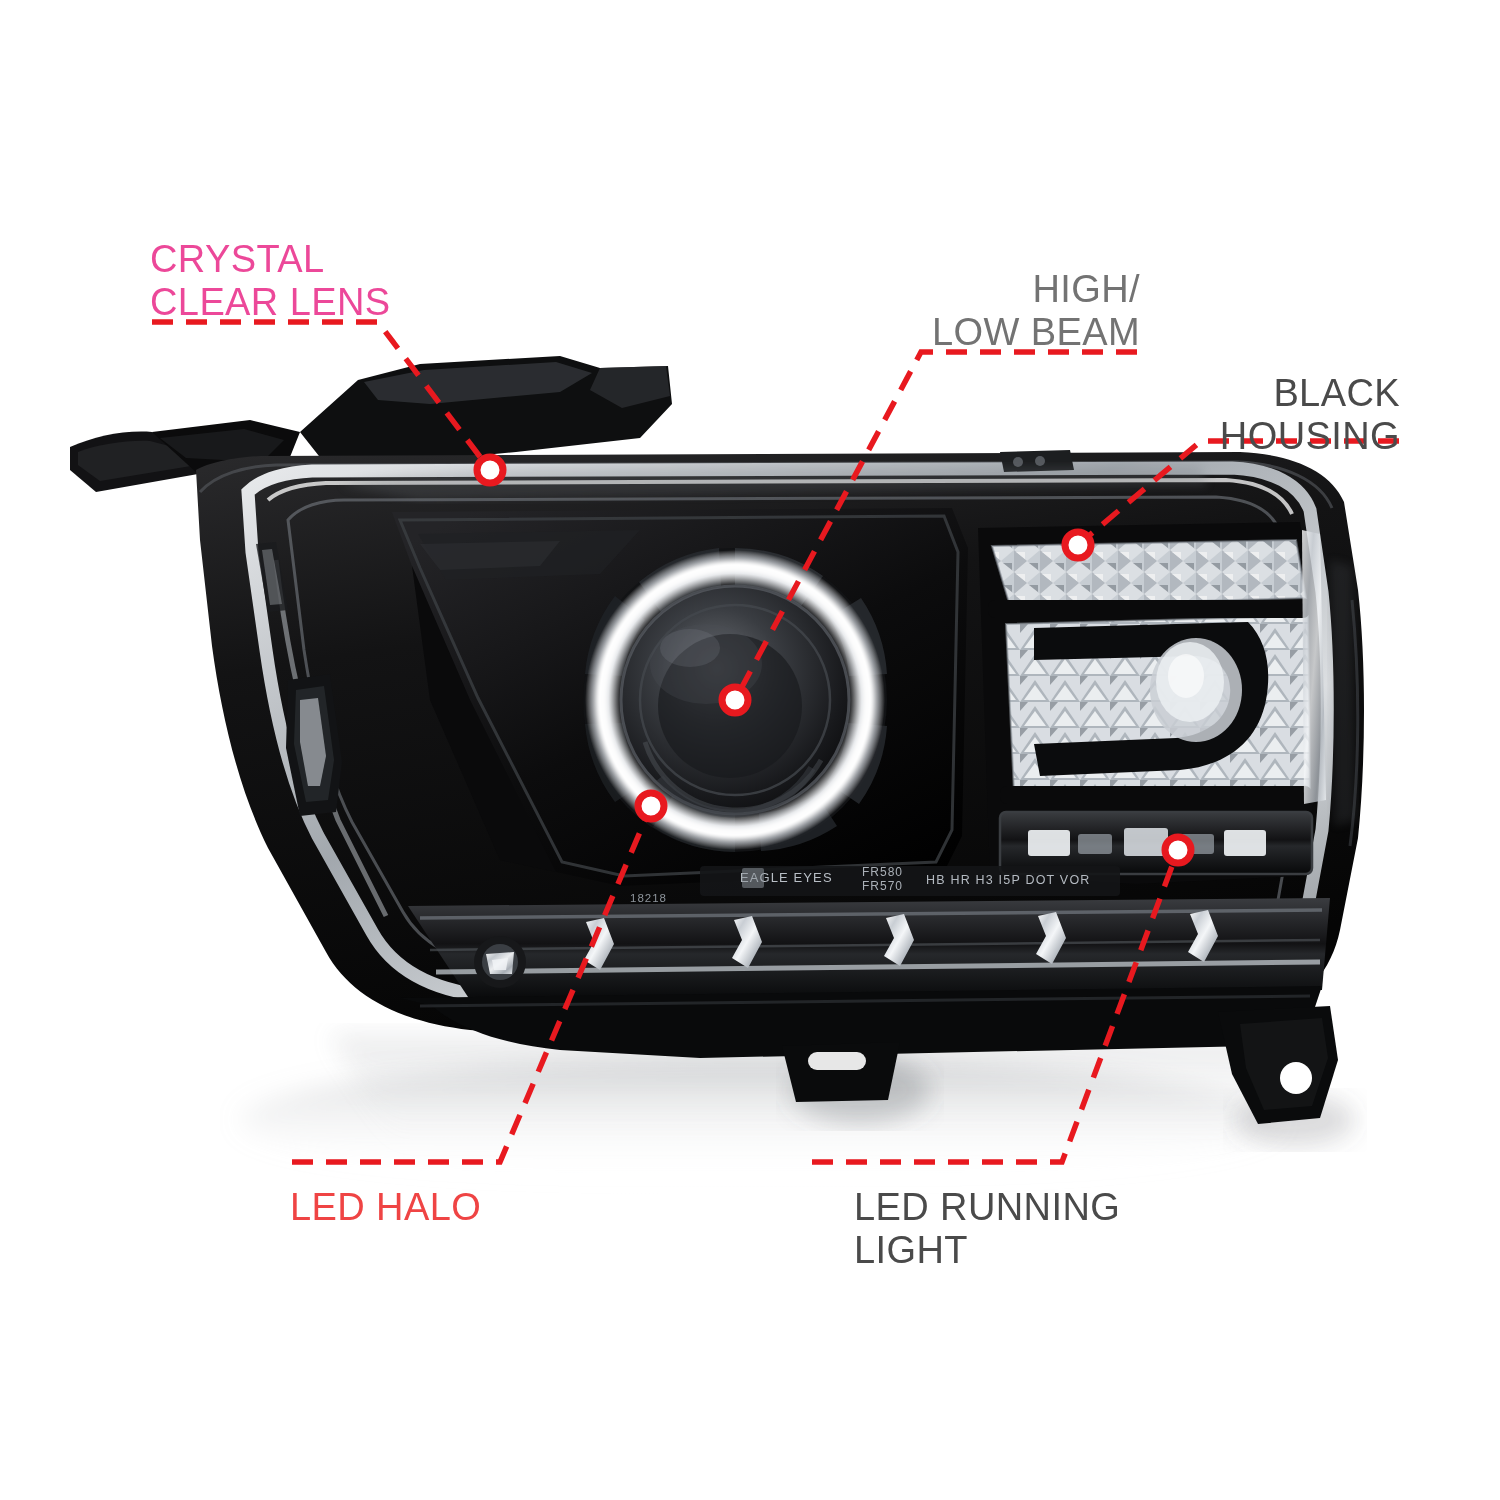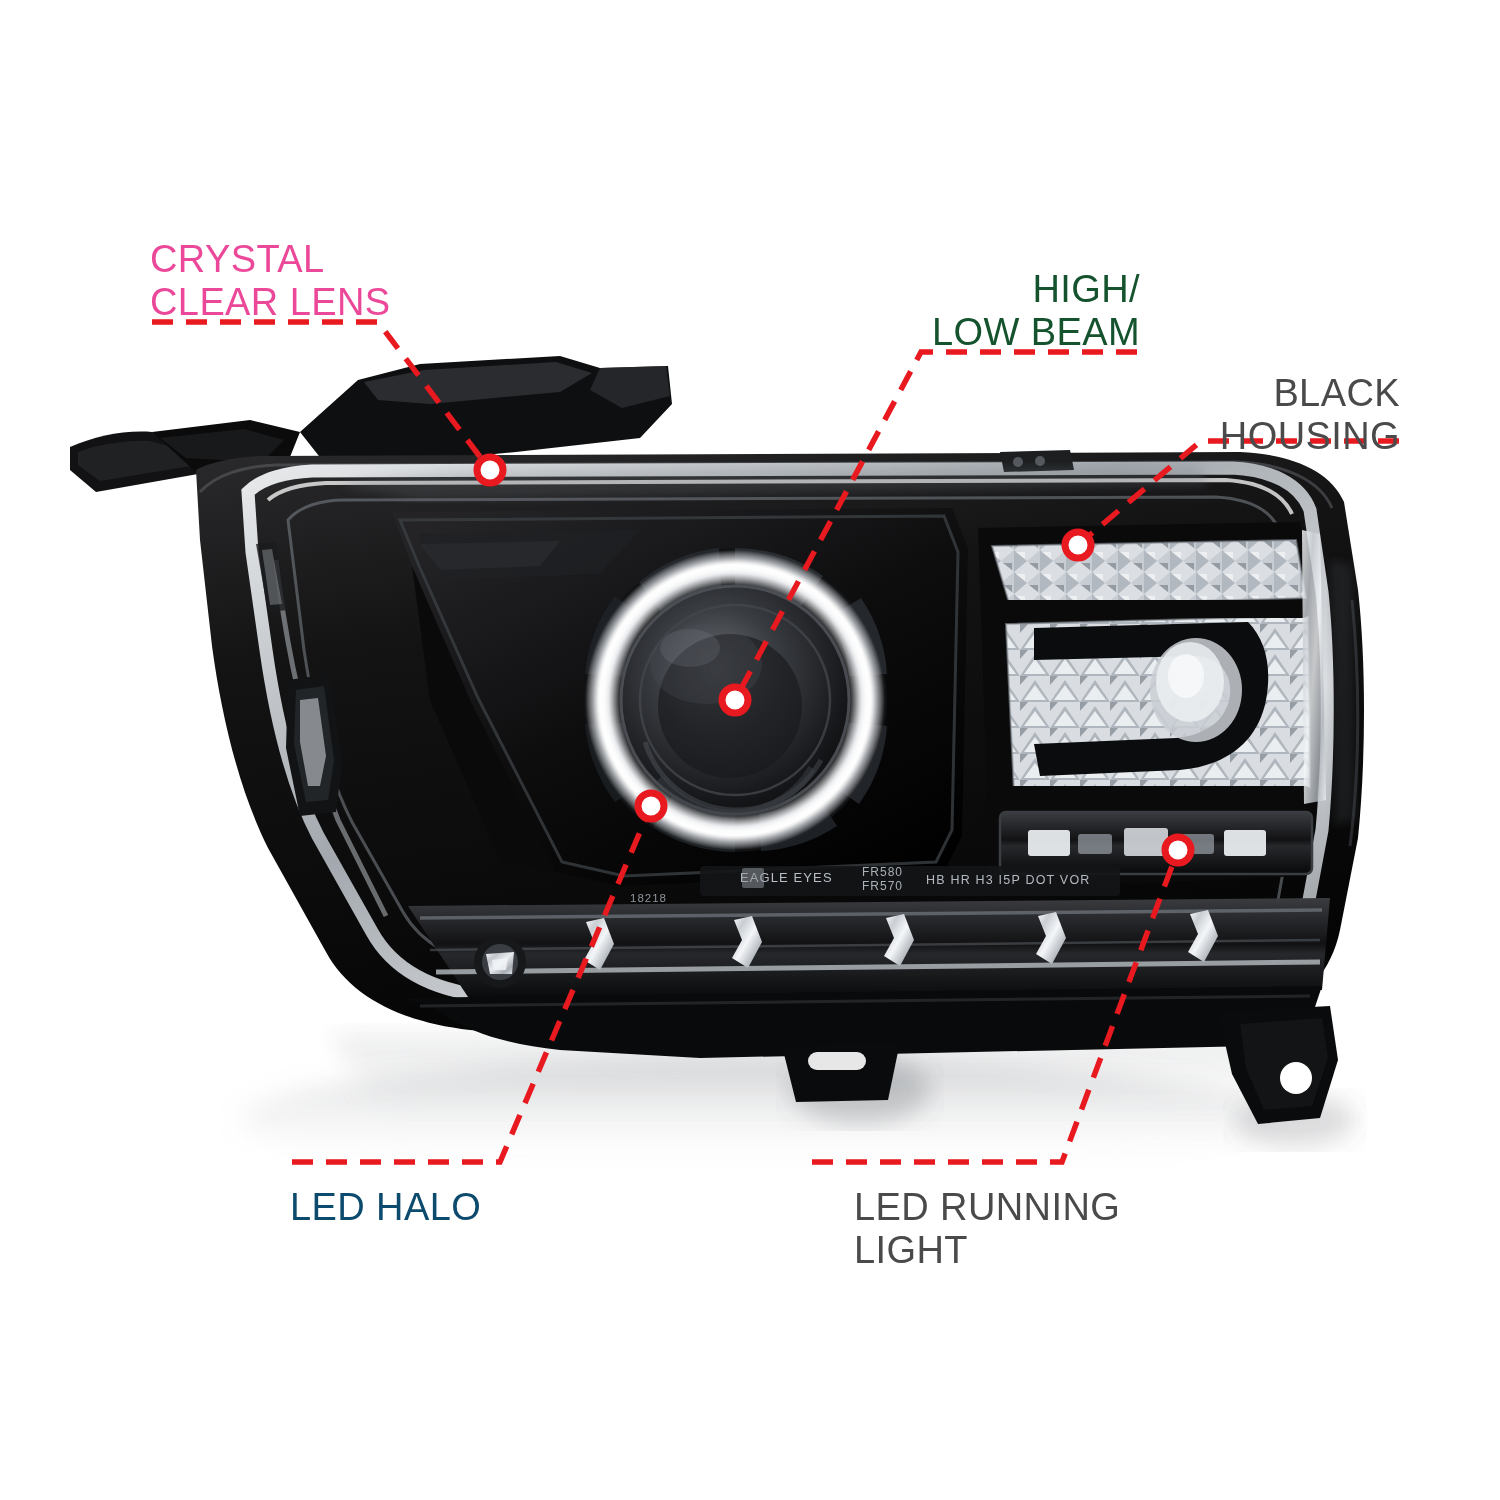--- a/index.html
+++ b/index.html
@@ -317,22 +317,22 @@
         <circle cx="735" cy="700" r="13" fill="#ffffff" stroke="#e8191f" stroke-width="7"></circle>
         <circle cx="1078" cy="545" r="13" fill="#ffffff" stroke="#e8191f" stroke-width="7"></circle>
         <circle cx="651" cy="806" r="13" fill="#ffffff" stroke="#e8191f" stroke-width="7"></circle>
         <circle cx="1178" cy="850" r="13" fill="#ffffff" stroke="#e8191f" stroke-width="7"></circle>
       </g>
   </svg>
 
   <div id="labels">
       <div class="lbl l" style="top: 238px; left: 150px; color: #ec4899;">CRYSTAL
 CLEAR LENS</div>
-      <div class="lbl r" style="top: 268px; right: 360px; color: #14532d; margin-left: 48px;">HIGH/
+      <div class="lbl r" style="top: 268px; right: 360px; color: #737373; margin-left: 48px;">HIGH/
 LOW BEAM</div>
       <div class="lbl r" style="top: 372px; right: 100px; color: rgb(74, 74, 74);">BLACK
 HOUSING</div>
-      <div class="lbl l" style="top: 1186px; left: 290px; color: #0c4a6e;">LED HALO</div>
+      <div class="lbl l" style="top: 1186px; left: 290px; color: #ef4444;">LED HALO</div>
       <div class="lbl l" style="top: 1186px; left: 810px; color: rgb(74, 74, 74); margin-left: 44px;">LED RUNNING
 LIGHT</div>
     </div>
 
 </div>
 
 </body></html>

